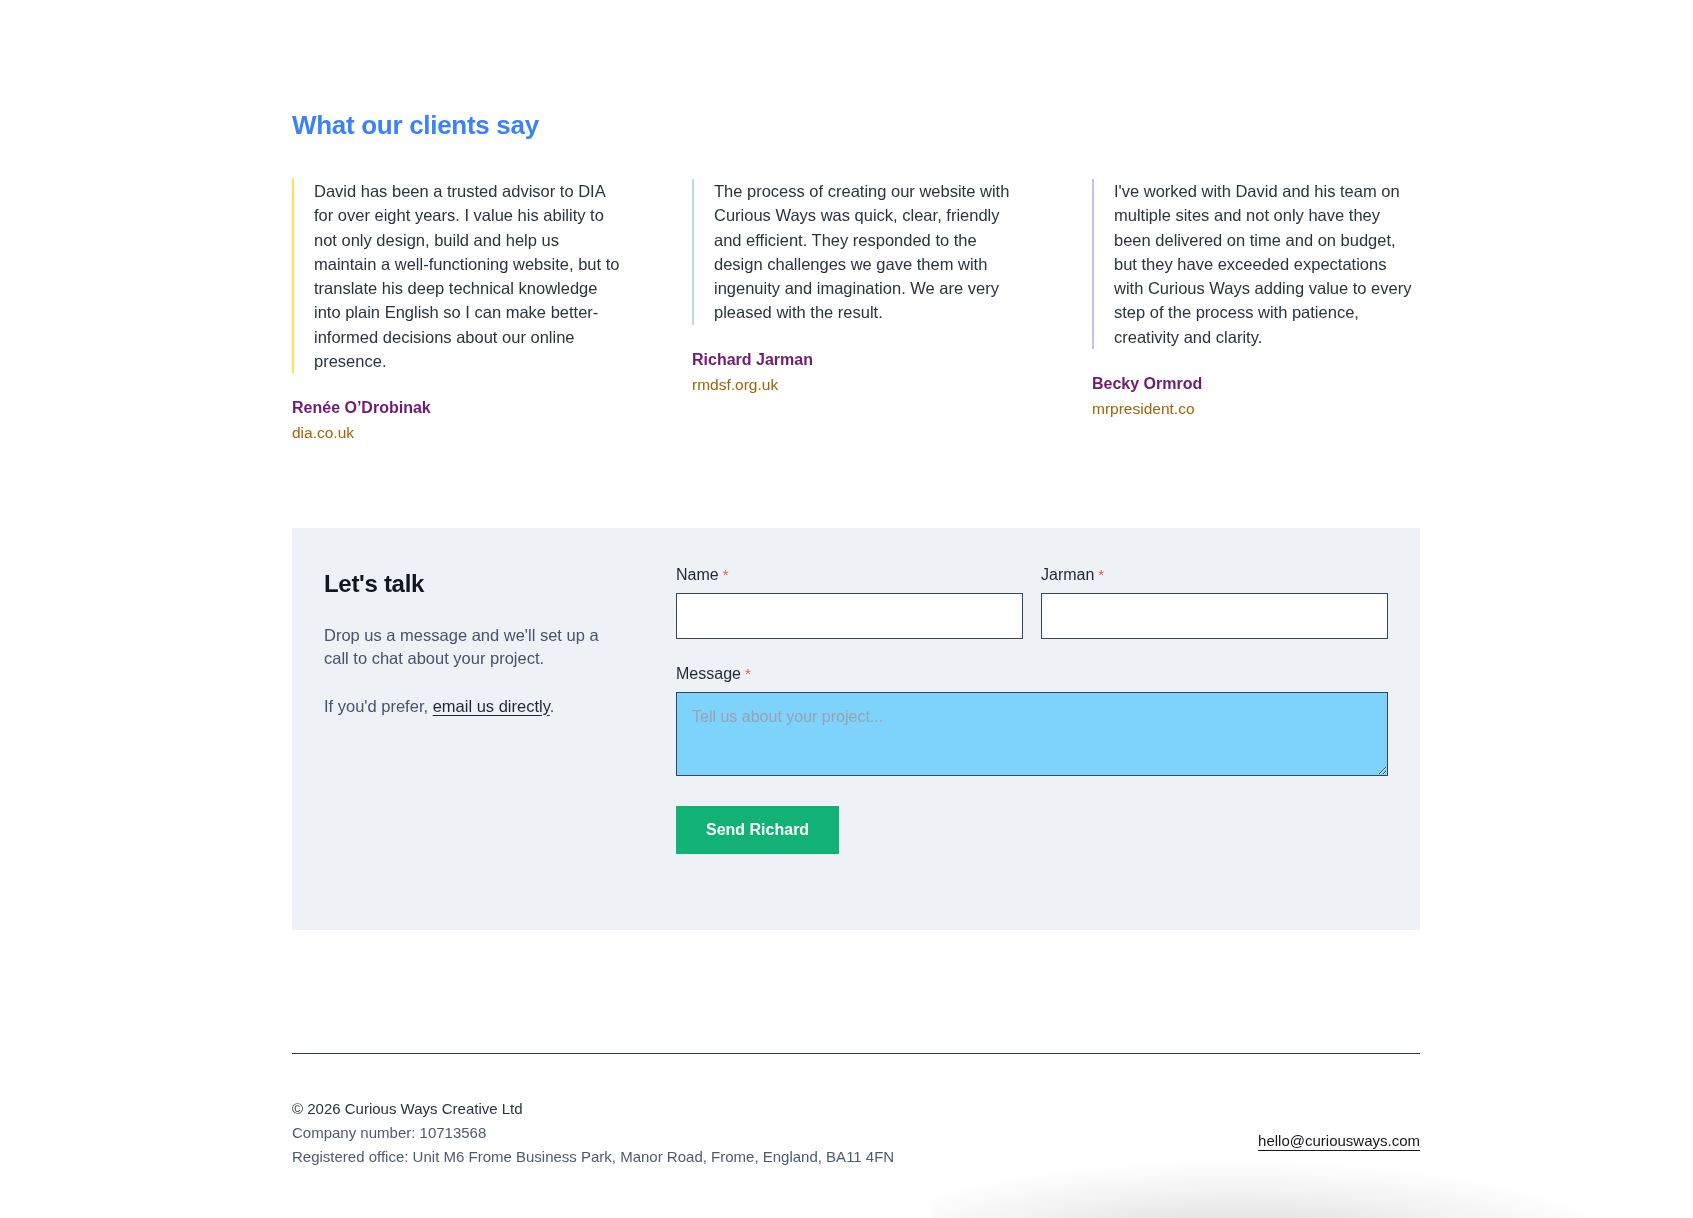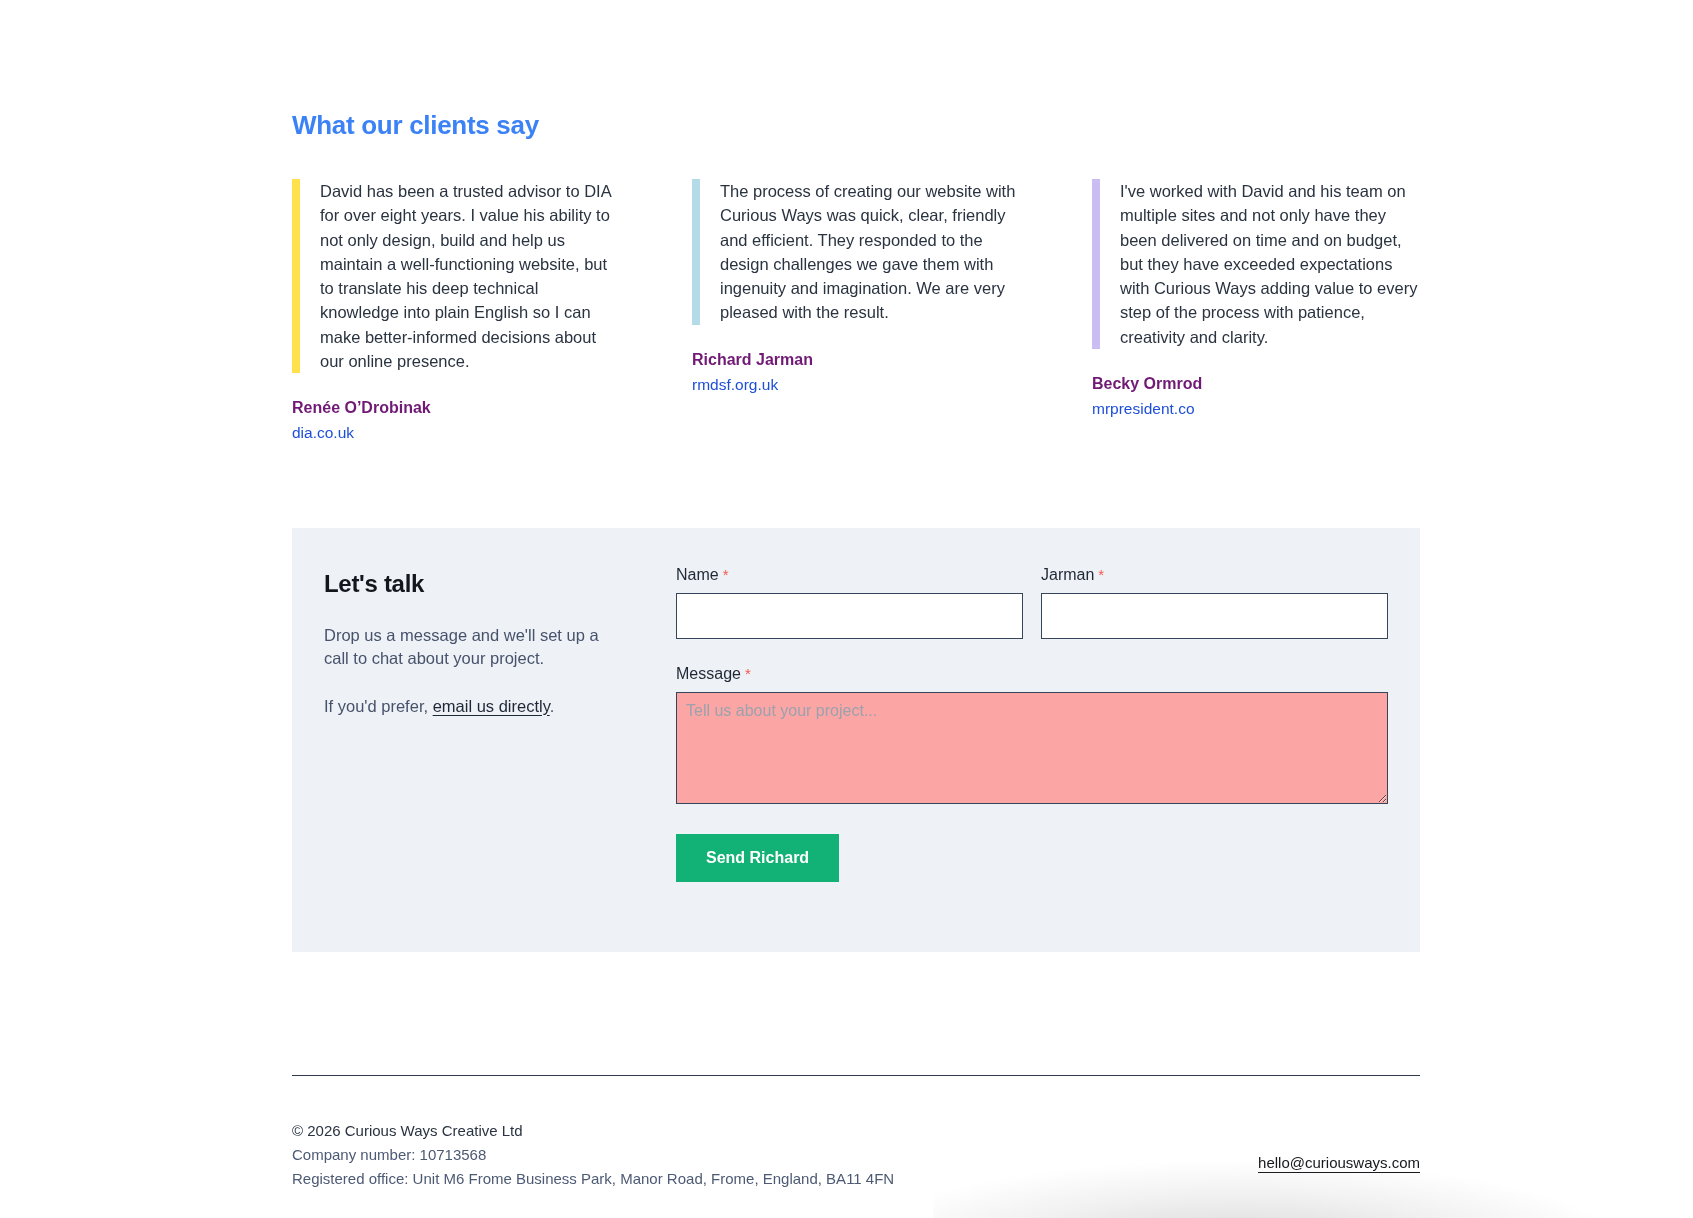--- a/index.html
+++ b/index.html
@@ -26,37 +26,37 @@
     letter-spacing: -0.3px;
     color: #3b82f6;
   }
   .testimonial-grid {
     display: grid;
     grid-template-columns: repeat(3, 1fr);
     column-gap: 72px;
     margin-top: 38px;
   }
   .quote {
-    border-left: 8px solid #f97316;
+    border-left: 2px solid #f97316;
     padding-left: 20px;
     font-size: 16.5px;
     line-height: 1.47;
     color: #2a3340;
   }
   .t-name {
     margin-top: 26px;
     font-weight: bold;
     font-size: 16px;
     color: #701a75;
   }
   .t-link {
     display: inline-block;
     margin-top: 7px;
     font-size: 15.5px;
-    color: #1d4ed8;
+    color: #a16207;
     text-decoration: none;
     cursor: pointer;
   }
 
   
   .contact-panel {
     margin-top: 86px;
     background: #eef1f6;
     box-sizing: border-box;
     padding: 34px 32px 70px 32px;
@@ -107,29 +107,29 @@
     background: #ffffff;
     font-family: inherit;
     font-size: 16px;
     padding: 0 12px;
     color: #2a3340;
   }
   .message-field { margin-top: 26px; }
   .message-input {
     display: block;
     width: 100%;
-    height: 112px;
+    height: 84px;
     margin-top: 9px;
     box-sizing: border-box;
     border: 1.5px solid #36455a;
     border-radius: 0;
-    background: #fca5a5;
+    background: #7dd3fc;
     font-family: inherit;
     font-size: 16px;
-    padding: 9px;
+    padding: 15px;
     color: #2a3340;
     resize: vertical;
   }
   .text-input::placeholder, .message-input::placeholder { color: #9aa2ae; }
   .send-btn {
     margin-top: 30px;
     border: none;
     border-radius: 0;
     background: #12b277;
     color: #ffffff;

